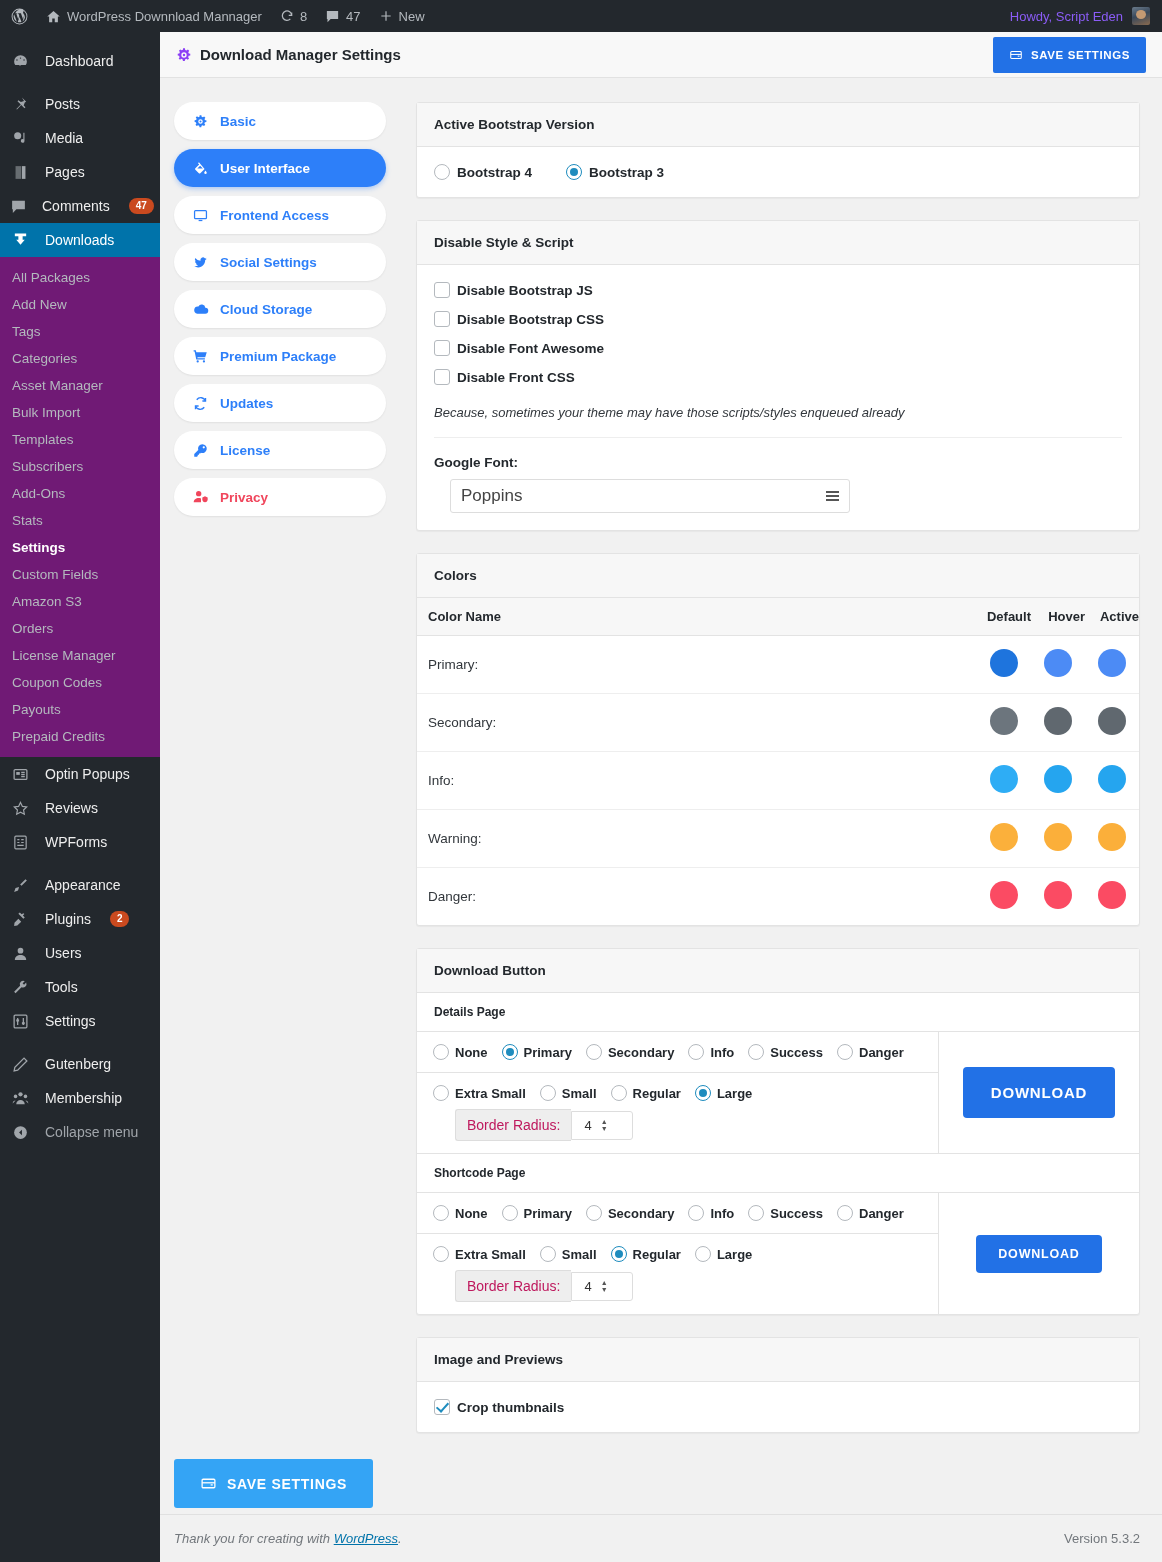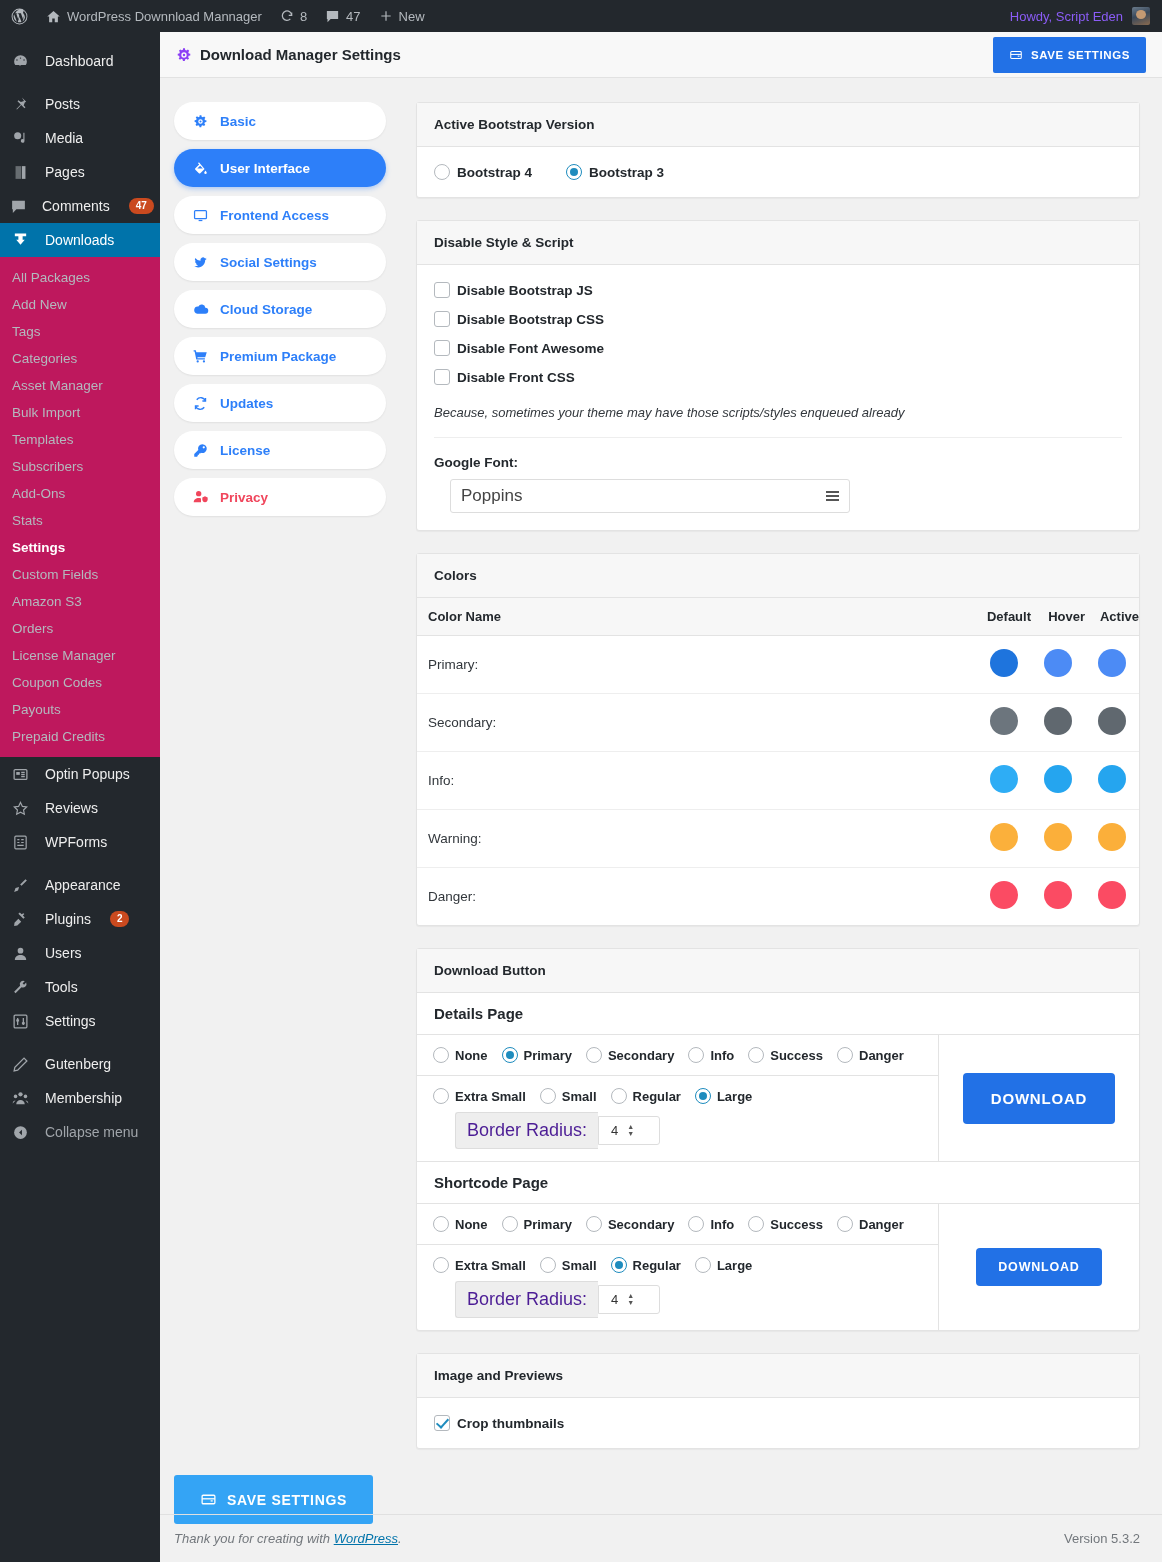--- a/index.html
+++ b/index.html
@@ -50,21 +50,21 @@
   .menu-item.current::after {
     content: ""; position: absolute; right: -8px; top: 50%; transform: translateY(-50%);
     border-top: 8px solid transparent; border-bottom: 8px solid transparent;
     border-left: 8px solid #f1f1f1;
   }
   .menu-sep { height: 9px; }
   .badge {
     background: #ca4a1f; color: #fff; font-size: 10px; font-weight: bold;
     border-radius: 10px; padding: 1px 7px; margin-left: 4px; line-height: 14px;
   }
-  .submenu { background: #be185d; padding: 7px 0 7px 0; }
+  .submenu { background: #701a75; padding: 7px 0 7px 0; }
   .submenu a {
     display: block; padding: 6px 0 6px 12px; color: #b4b9be;
     font-size: 13.5px; text-decoration: none;
   }
   .submenu a.active { color: #fff; font-weight: bold; }
   .collapse { color: #a0a5aa; }
 
   
   #main {
     position: absolute; top: 32px; left: 160px; width: 1002px; height: 1530px;
@@ -157,37 +157,37 @@
   table.colors th.cname { text-align: left; padding-left: 11px; }
   table.colors th.cw { width: 54px; text-align: right; }
   table.colors td { padding: 13px 0; border-bottom: 1px solid #eee; font-size: 13.5px; color: #32373c; }
   table.colors td.cname { padding-left: 11px; }
   table.colors tr:last-child td { border-bottom: none; }
   .swatch-cell { text-align: center; }
   .swatch { width: 28px; height: 28px; border-radius: 50%; display: inline-block; cursor: pointer; }
 
   
   .sub-head {
-    padding: 12px 17px; font-size: 15px; font-weight: bold; color: #23282d;
+    padding: 12px 17px; font-size: 12px; font-weight: bold; color: #23282d;
     border-bottom: 1px solid #e3e3e3; background: #fff;
   }
   .dl-grid { display: flex; border-bottom: 1px solid #e3e3e3; }
   .dl-grid:last-child { border-bottom: none; }
   .dl-left { flex: 1; border-right: 1px solid #e3e3e3; }
   .dl-opts {
     display: flex; align-items: center; gap: 8px; flex-wrap: wrap;
     padding: 12px 16px; border-bottom: 1px solid #e3e3e3;
   }
   .dl-opts:last-child { border-bottom: none; }
   .dl-opt { display: flex; align-items: center; gap: 6px; margin-right: 6px; }
   .dl-opt .opt-label { font-size: 13px; }
   .br-group { display: flex; align-items: center; margin-left: 22px; }
   .br-label {
     background: #eee; border: 1px solid #ddd; border-right: none;
-    padding: 7px 11px; font-size: 18px; color: #4c1d95; border-radius: 3px 0 0 3px;
+    padding: 7px 11px; font-size: 14px; color: #be185d; border-radius: 3px 0 0 3px;
   }
   .br-val {
     border: 1px solid #ddd; background: #fff; border-radius: 0 3px 3px 0;
     padding: 6px 6px 6px 12px; font-size: 13px; color: #333;
     display: flex; align-items: center; gap: 9px; width: 62px;
   }
   .spinner { display: flex; flex-direction: column; gap: 1px; color: #555; font-size: 7px; line-height: 6px; }
   .dl-preview { width: 200px; flex: 0 0 200px; display: flex; align-items: center; justify-content: center; }
   .btn-dl {
     background: #2271e6; color: #fff; border: none; font-family: inherit;

